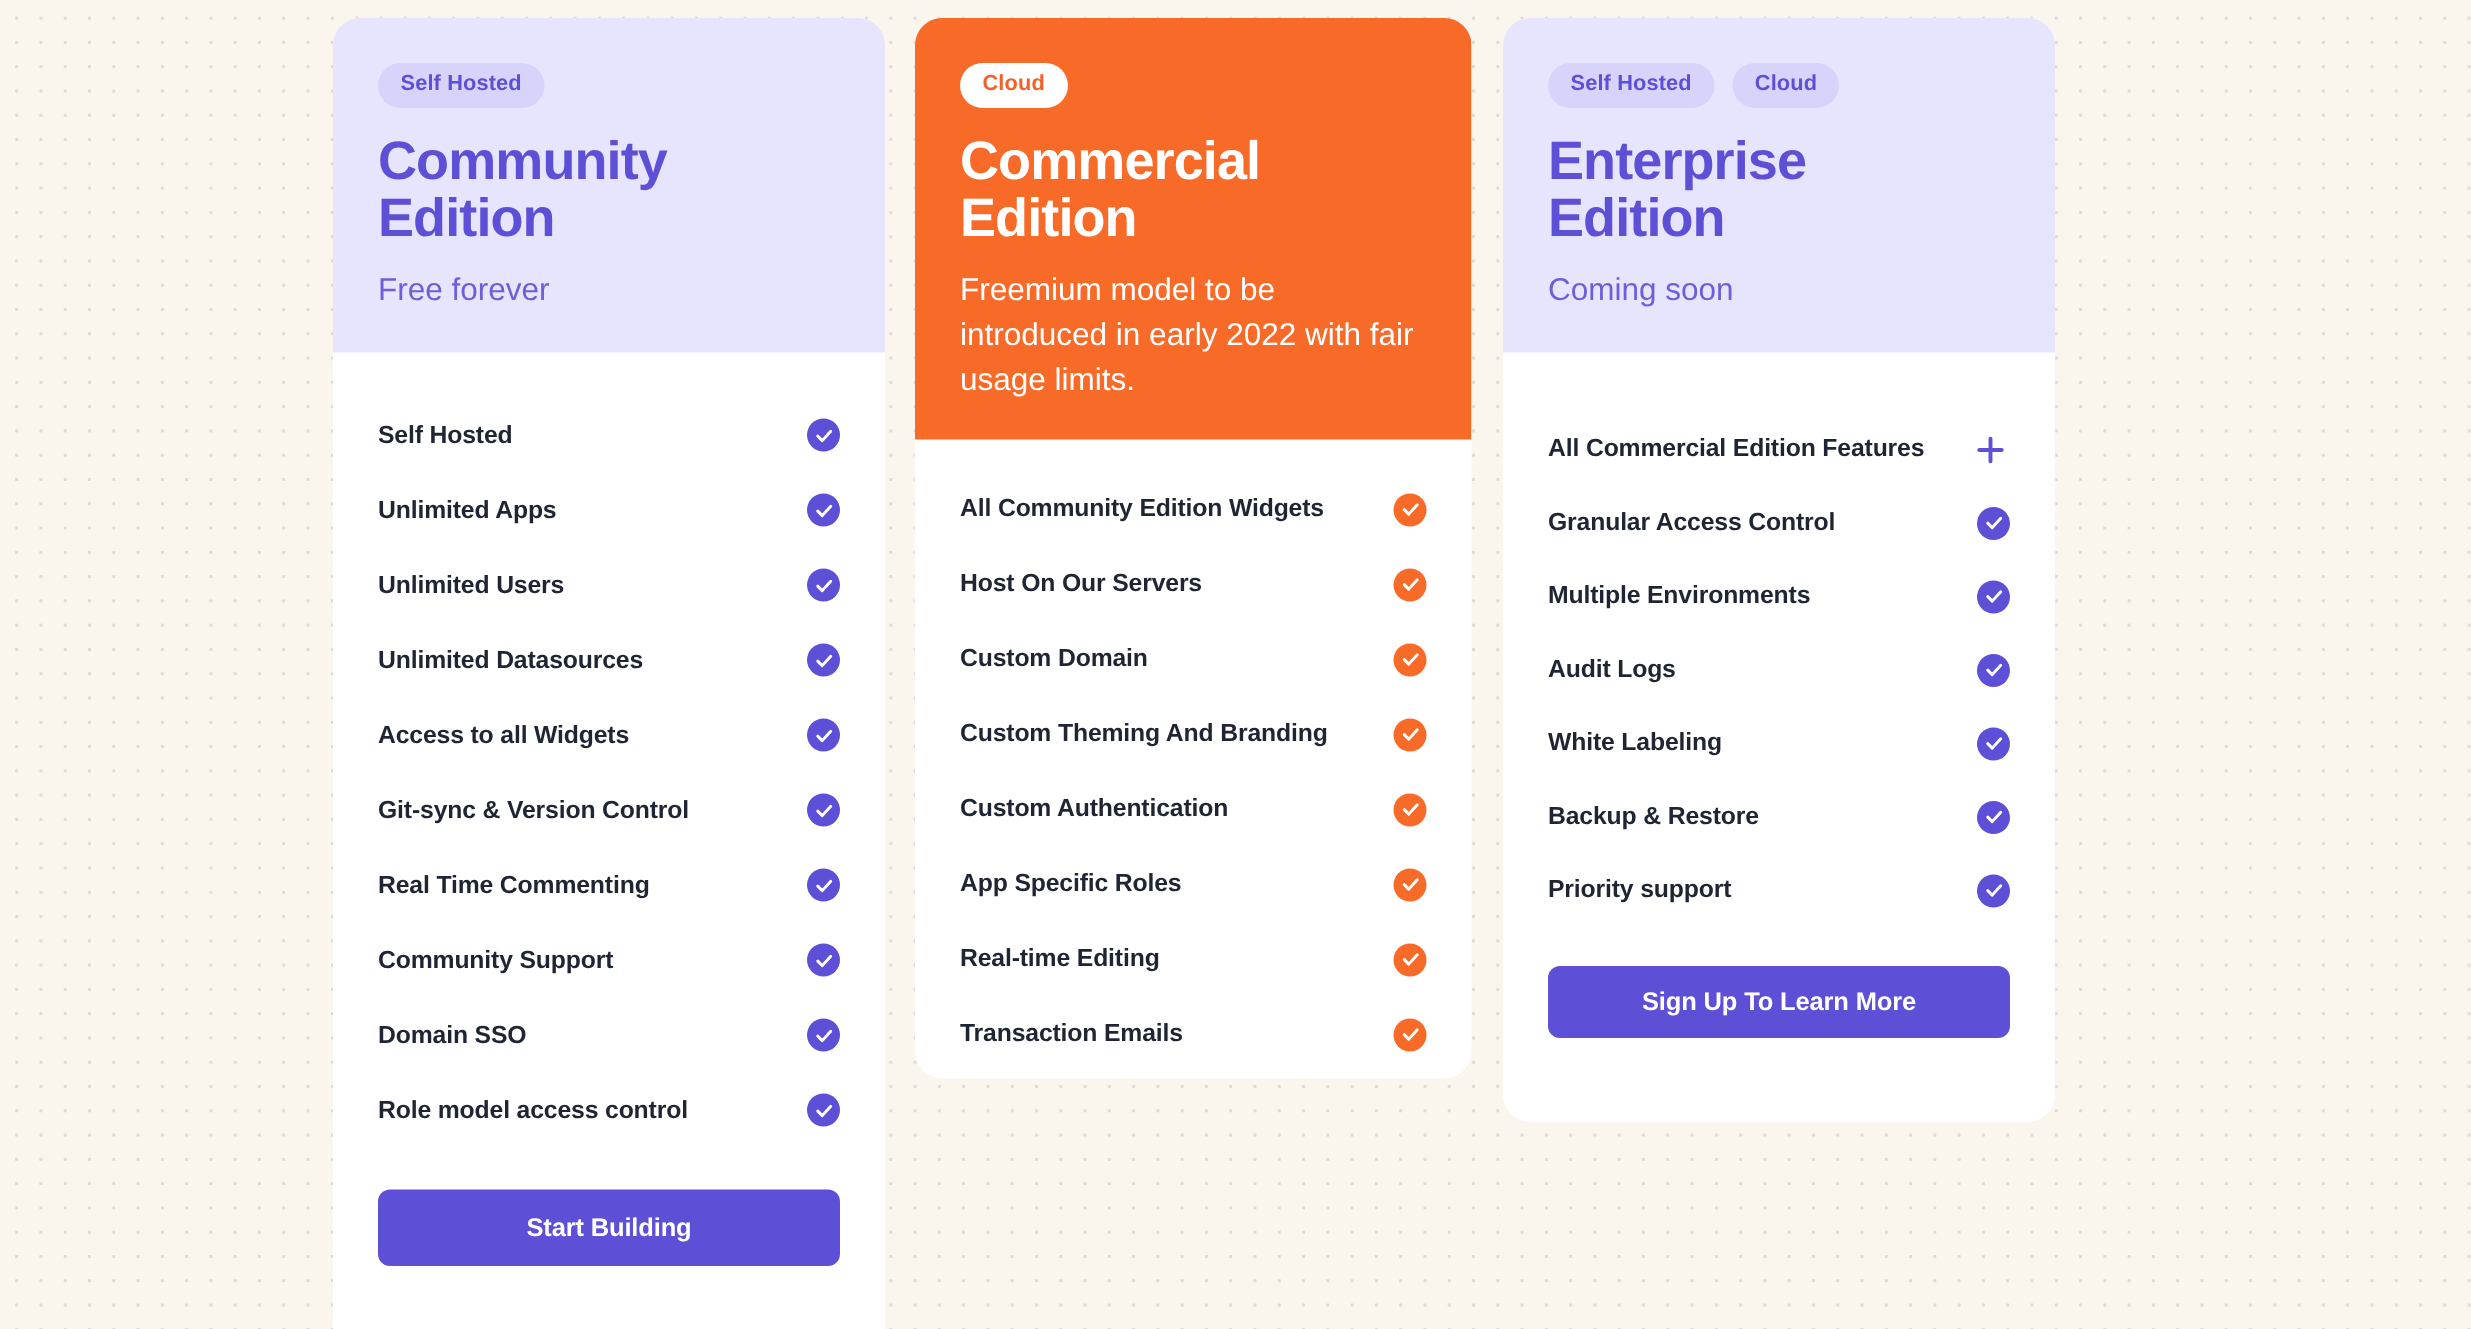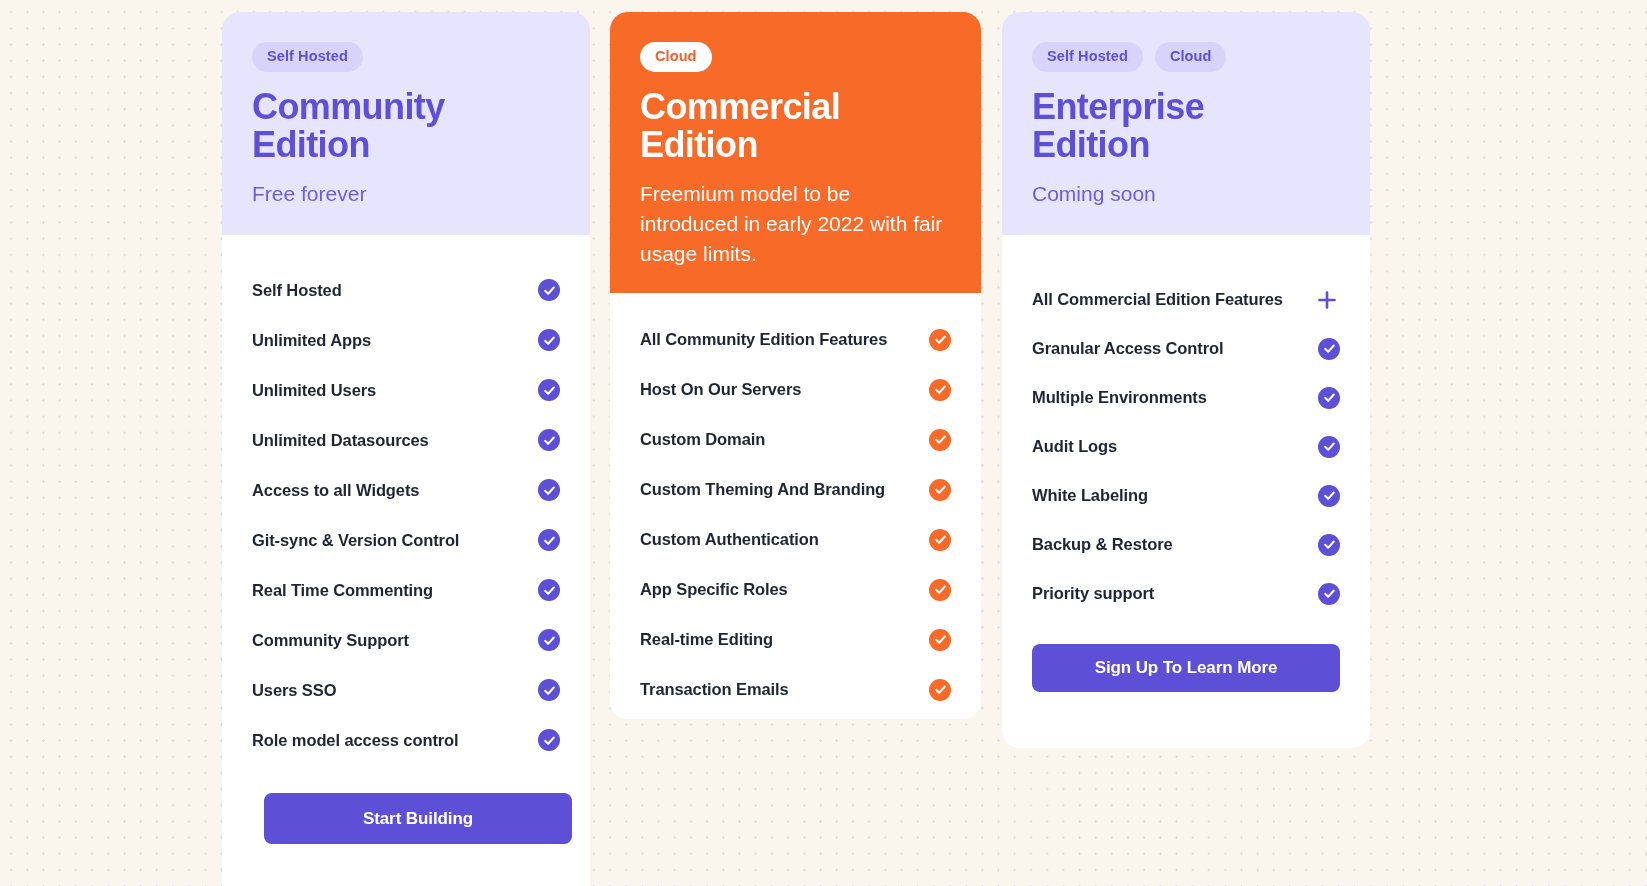--- a/index.html
+++ b/index.html
@@ -143,21 +143,21 @@
   
   #card-community {
     left: 222px;
     top: 12px;
     width: 368px;
     height: 900px;
   }
   #card-community .features { padding-top: 30px; }
   #card-community .feature { height: 50px; }
   #card-community .cta {
-    margin: 28px 0 0 12px;
+    margin: 28px 0 0 0;
     height: 51px;
   }
 
   
   #card-commercial {
     left: 610px;
     top: 12px;
     width: 371px;
     height: 707px;
   }
@@ -259,21 +259,21 @@
       </li>
       <li class="feature">
         <span class="feature-label">Community Support</span>
         <span class="mark purple">
           <svg width="13" height="13" viewBox="0 0 24 24" fill="none" stroke="#ffffff" stroke-width="3.6" stroke-linecap="round" stroke-linejoin="round">
               <polyline points="4,12.5 9.5,18 20,6.5"></polyline>
             </svg>
         </span>
       </li>
       <li class="feature">
-        <span class="feature-label">Users SSO</span>
+        <span class="feature-label">Domain SSO</span>
         <span class="mark purple">
           <svg width="13" height="13" viewBox="0 0 24 24" fill="none" stroke="#ffffff" stroke-width="3.6" stroke-linecap="round" stroke-linejoin="round">
               <polyline points="4,12.5 9.5,18 20,6.5"></polyline>
             </svg>
         </span>
       </li>
       <li class="feature">
         <span class="feature-label">Role model access control</span>
         <span class="mark purple">
           <svg width="13" height="13" viewBox="0 0 24 24" fill="none" stroke="#ffffff" stroke-width="3.6" stroke-linecap="round" stroke-linejoin="round">
@@ -295,21 +295,21 @@
       </div>
       <h2 class="card-title white">
         <span>Commercial</span><br>
         <span>Edition</span>
       </h2>
       <p class="card-sub white">Freemium model to be introduced in early 2022 with fair usage limits.</p>
     </div>
 
     <ul class="features">
       <li class="feature">
-        <span class="feature-label">All Community Edition Features</span>
+        <span class="feature-label">All Community Edition Widgets</span>
         <span class="mark orange">
           <svg width="13" height="13" viewBox="0 0 24 24" fill="none" stroke="#ffffff" stroke-width="3.6" stroke-linecap="round" stroke-linejoin="round">
               <polyline points="4,12.5 9.5,18 20,6.5"></polyline>
             </svg>
         </span>
       </li>
       <li class="feature">
         <span class="feature-label">Host On Our Servers</span>
         <span class="mark orange">
           <svg width="13" height="13" viewBox="0 0 24 24" fill="none" stroke="#ffffff" stroke-width="3.6" stroke-linecap="round" stroke-linejoin="round">

